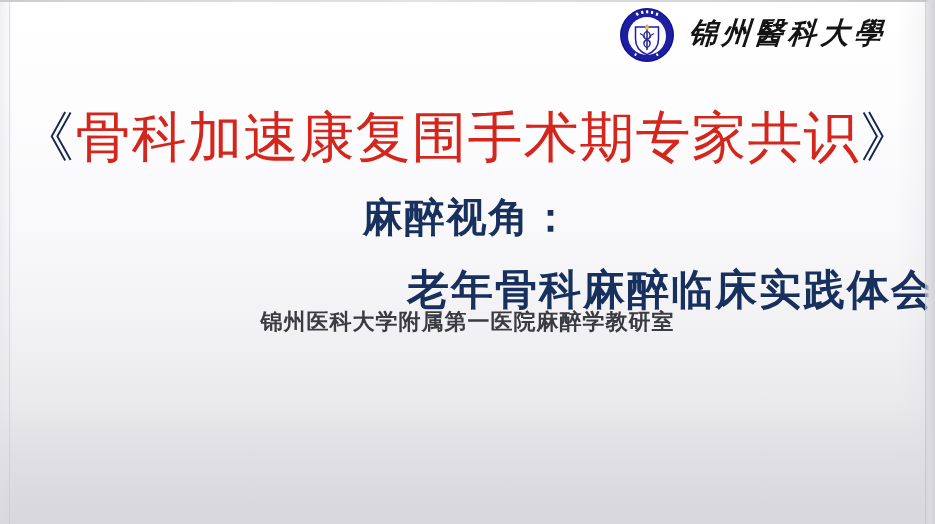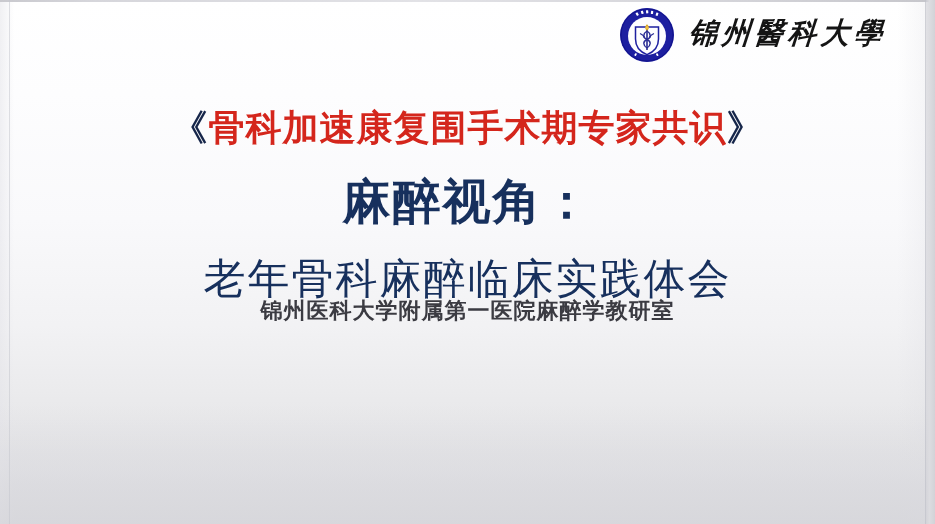--- a/index.html
+++ b/index.html
@@ -127,52 +127,53 @@
   .title-block {
     position: absolute;
     left: 0;
     right: 0;
     top: 110px;
     z-index: 5;
     text-align: center;
   }
 
   .line-main {
-    font-size: 36px;
-    font-weight: 700;
+    font-size: 55px;
+    font-weight: 400;
     line-height: 1.0;
     letter-spacing: 1px;
     white-space: nowrap;
     color: #d4261c;
     text-shadow: 0 1px 0 rgba(255,255,255,0.5);
   }
   .bracket {
     color: #16264a;
   }
 
   .line-two {
     margin-top: 32px;
-    font-size: 48px;
+    font-size: 40px;
     font-weight: 700;
     line-height: 1.0;
     letter-spacing: 2px;
     white-space: nowrap;
     color: #17305d;
     text-shadow: 0 1px 0 rgba(255,255,255,0.45);
   }
 
   .line-three {
     margin-top: 32px;
     font-size: 42px;
-    font-weight: 400;
+    font-weight: 700;
     line-height: 1.0;
     letter-spacing: 2px;
     white-space: nowrap;
     color: #17305d;
     text-shadow: 0 1px 0 rgba(255,255,255,0.45);
+    text-align: right;
   }
 
   .affiliation {
     font-size: 22px;
     font-weight: 600;
     line-height: 1.0;
     letter-spacing: 1px;
     white-space: nowrap;
     color: #3b3b42;
   }

